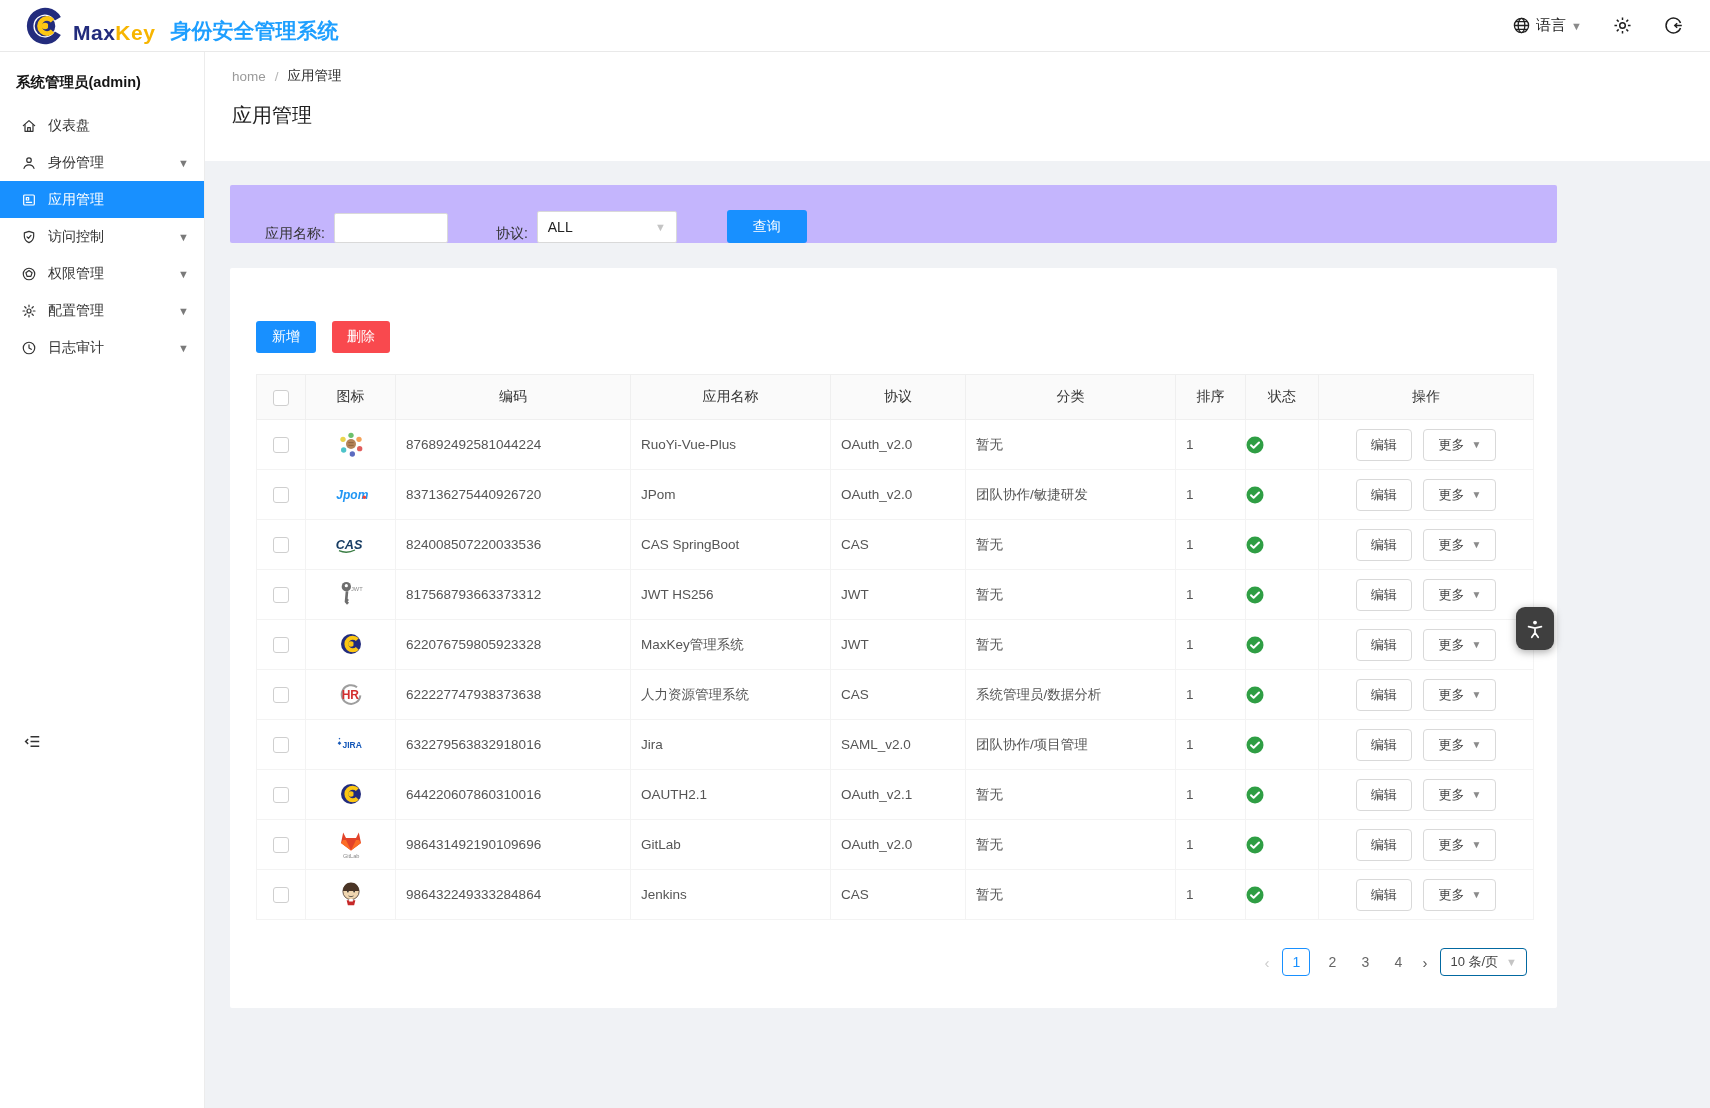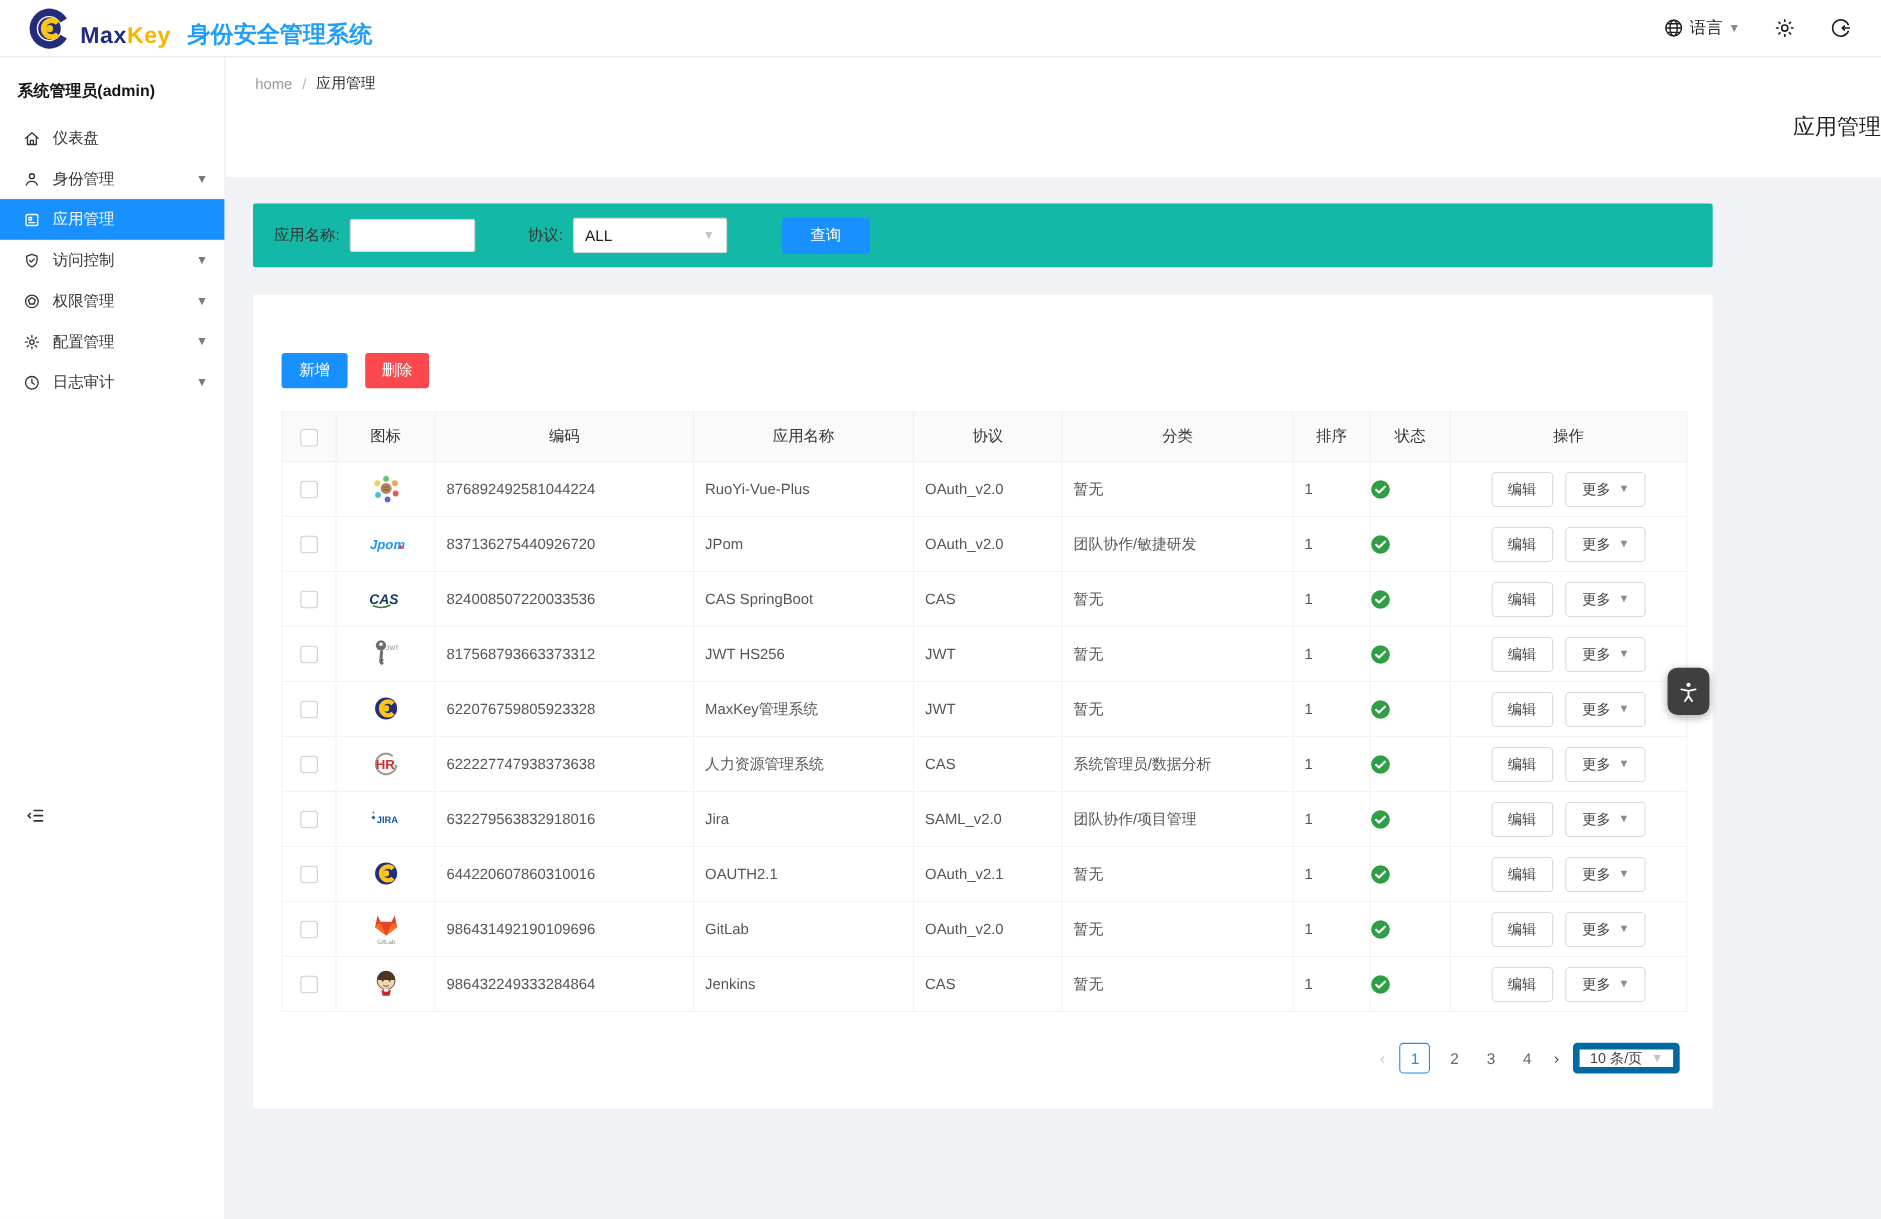--- a/index.html
+++ b/index.html
@@ -26,29 +26,29 @@
     border-right:1px solid #ececec;z-index:20;}
   .sb-user{padding:21px 16px 15px 16px;font-size:14.5px;font-weight:bold;color:#141414;}
   .sb-item{height:37px;display:flex;align-items:center;gap:11px;padding:0 15px 0 21px;
     font-size:14px;color:#333;cursor:pointer;}
   .sb-item.active{background:#1890ff;color:#fff;}
   .sb-icon{display:flex;align-items:center;}
   .sb-chevron{margin-left:auto;color:#7a7a7a;font-size:11px;}
   .sb-collapse{position:absolute;left:23px;top:680px;color:#333;cursor:pointer;}
   
   .main{position:absolute;left:205px;top:52px;right:0;bottom:0;background:#f0f2f5;}
-  .page-head{background:#fff;height:109px;padding:15px 0 0 27px;text-align:right;}
+  .page-head{background:#fff;height:109px;padding:15px 0 0 27px;}
   .breadcrumb{display:flex;align-items:center;gap:9px;font-size:13.5px;}
   .bc-home{color:#9a9a9a;cursor:pointer;}
   .bc-sep{color:#b5b5b5;}
   .bc-current{color:#2e2e2e;}
   .page-title{margin-top:17px;font-size:20px;color:#1f1f1f;font-weight:400;}
   
-  .search-card{width:1327px;margin:24px 0 0 25px;height:58px;background:#14b8a6;border-radius:2px;
-    display:flex;align-items:center;padding-left:19px;}
+  .search-card{width:1327px;margin:24px 0 0 25px;height:58px;background:#c4b5fd;border-radius:2px;
+    display:flex;align-items:flex-end;padding-left:35px;}
   .f-label{font-size:14px;color:#333;}
   .f-input{width:114px;height:30px;border:1px solid #d9d9d9;border-radius:2px;margin-left:9px;
     font-size:13px;padding:0 8px;outline:none;font-family:"Liberation Sans",sans-serif;}
   .f-select{width:140px;height:32px;border:1px solid #d9d9d9;border-radius:2px;margin-left:9px;
     display:flex;align-items:center;padding:0 10px;font-size:14px;color:#222;cursor:pointer;background:#fff;}
   .f-select .chev{margin-left:auto;color:#c4c4c4;}
   .gap-proto{margin-left:48px;}
   .btn{border:none;cursor:pointer;font-family:"Liberation Sans",sans-serif;}
   .btn-primary{background:#1890ff;color:#fff;border-radius:3px;font-size:14px;}
   .btn-query{width:80px;height:33px;margin-left:50px;}
@@ -72,21 +72,21 @@
   .act-btn + .act-btn{margin-left:8px;}
   .act-btn .chev{font-size:10px;}
   
   .pagination{display:flex;justify-content:flex-end;align-items:center;gap:11px;margin-top:28px;
     padding-right:6px;font-size:14px;color:#666;}
   .pg-arrow{cursor:pointer;font-size:15px;color:#555;padding:0 2px;}
   .pg-arrow.disabled{color:#ccc;cursor:default;}
   .pg-num{min-width:22px;height:28px;display:flex;align-items:center;justify-content:center;
     cursor:pointer;border-radius:4px;}
   .pg-num.active{width:28px;border:1px solid #1890ff;color:#1890ff;background:#fff;}
-  .pg-size{height:28px;border:6px solid #0369a1;border-radius:4px;padding:0 9px;display:flex;
+  .pg-size{height:28px;border:1px solid #0369a1;border-radius:4px;padding:0 9px;display:flex;
     align-items:center;gap:8px;font-size:13px;color:#444;background:#fff;cursor:pointer;}
   .pg-size .chev{color:#c4c4c4;}
   
   .float-widget{position:absolute;left:1516px;top:607px;width:38px;height:43px;background:#3f3f3f;
     border-radius:9px;display:flex;align-items:center;justify-content:center;cursor:pointer;
     box-shadow:0 2px 8px rgba(0,0,0,.35);z-index:40;}
   svg{display:block;}
 </style>
 </head>
 <body>

